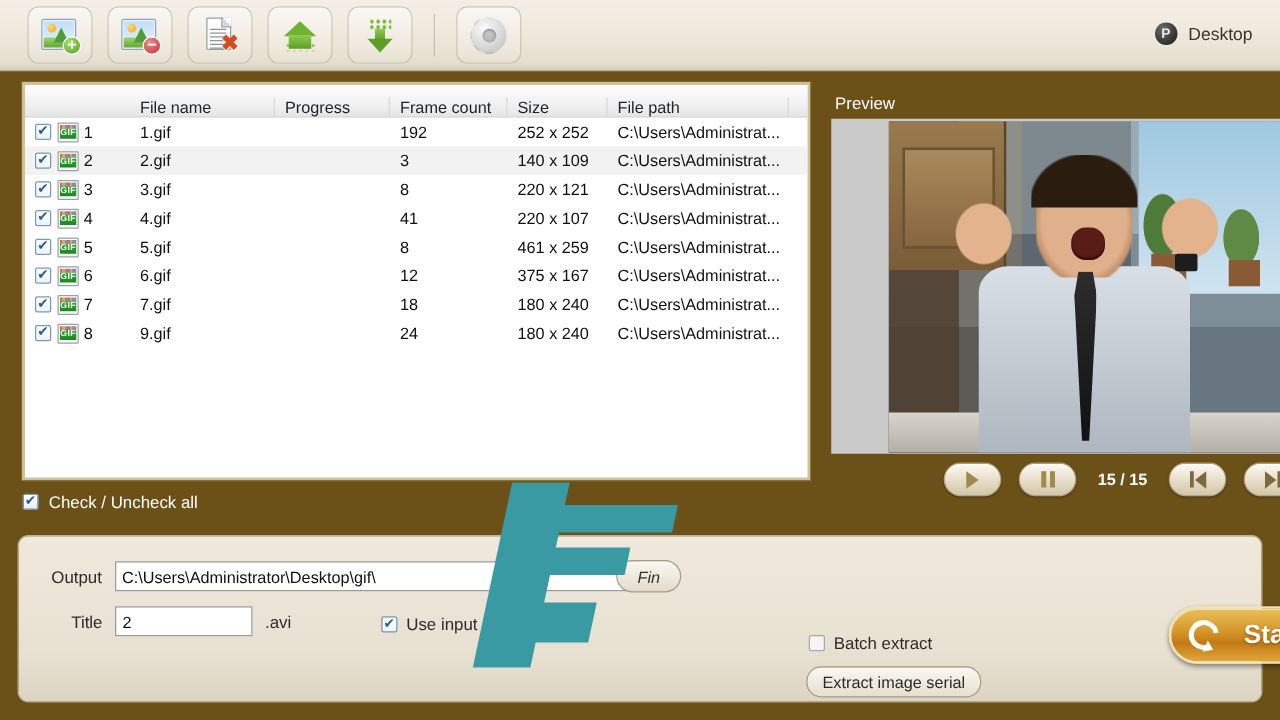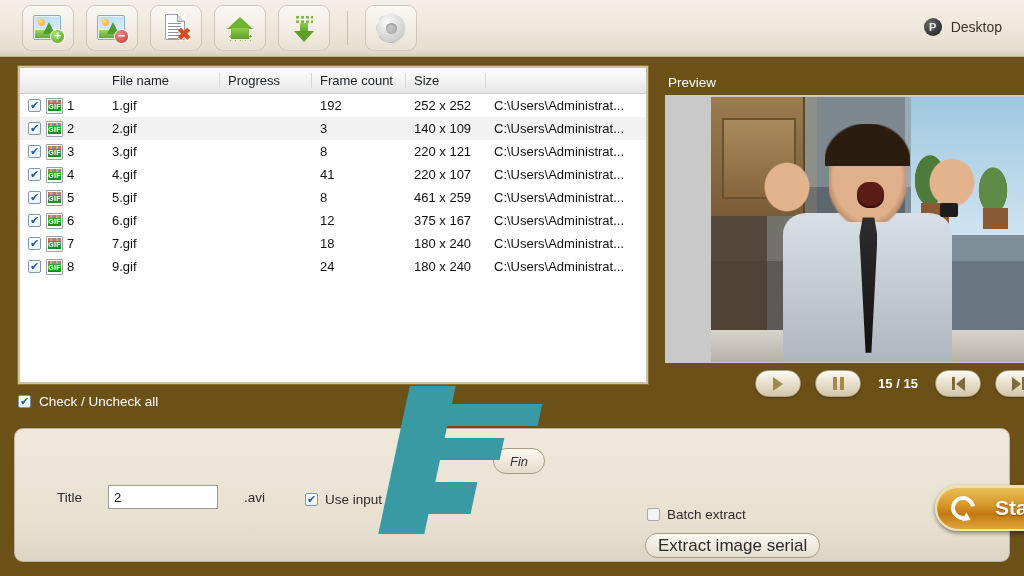--- a/index.html
+++ b/index.html
@@ -129,21 +129,21 @@
   }
 
   
   .list-wrap {
     position: absolute; left: 18px; top: 66px; width: 630px; height: 318px;
     background: #fff; border: 2px solid #cfc39f;
     box-shadow: 0 0 0 1px #8c7330;
     overflow: hidden;
   }
   .list-head {
-    display: flex; height: 26px; align-items: center;
+    display: flex; height: 26px; align-items: flex-end;
     background: linear-gradient(to bottom,#fdfdfd,#f1f1f1 60%,#e6e6e6);
     border-bottom: 1px solid #cfcfcf;
     font-size: 13px; color: #20242a;
   }
   .list-head div {
     display:flex; align-items:center; padding-left: 8px;
     border-right: 1px solid #d7d7d7;
   }
   .col-chk   { width: 84px; }
   .col-name  { width: 116px; }
@@ -273,37 +273,37 @@
     border: 1px solid #bdb39c; border-radius: 9px;
   }
   .lbl { font-size: 13.5px; color: #2b2b2b; }
   .txt {
     background: #fff; border: 1px solid #9a9a9a; height: 24px;
     font-size: 13px; color: #111; display: flex; align-items: center; padding: 0 5px;
     font-family: "Liberation Sans", sans-serif;
   }
   .row-output { position: absolute; left: 26px; top: 20px; display:flex; align-items:center; gap: 10px; }
   .row-output .txt { width: 420px; }
-  .row-title { position: absolute; left: 42px; top: 56px; display:flex; align-items:center; gap: 26px; }
+  .row-title { position: absolute; left: 42px; top: 56px; display:flex; align-items:center; gap: 10px; }
   .row-title .txt { width: 110px; }
 
   .findbtn {
     position: absolute; left: 478px; top: 19px;
     height: 26px; padding: 0 16px; border-radius: 13px;
     border: 1px solid #a79c85; background: linear-gradient(to bottom,#fbf8f1,#e4dccb);
     font-size: 13px; color: #333; display:flex; align-items:center;font-style:italic;
   }
 
   .useinput { position: absolute; left: 305px; top: 492px; display:flex; align-items:center; gap:7px; font-size:13.5px; color:#2b2b2b; }
   .batch { position: absolute; left: 647px; top: 507px; display:flex; align-items:center; gap:7px; font-size:13.5px; color:#2b2b2b; }
   .extract-serial {
     position: absolute; left: 645px; top: 533px;
     height: 25px; padding: 0 12px; border-radius: 12px;
     border: 1px solid #a79c85; background: linear-gradient(to bottom,#fbf8f1,#e6dfce);
-    font-size: 17px; color: #2a2a2a; display:flex; align-items:center;
+    font-size: 13px; color: #2a2a2a; display:flex; align-items:center;
   }
 
   .start-btn {
     position: absolute; left: 888px; top: 485px; width: 124px; height: 46px;
     border-radius: 23px;
     background: linear-gradient(to bottom,#e8c05a 0%,#d89a2c 40%,#c27a14 65%,#e0a63a 100%);
     border: 2px solid #f0e2b4;
     box-shadow: 0 2px 4px rgba(0,0,0,.45), inset 0 1px 0 rgba(255,255,255,.5);
     display:flex; align-items:center; justify-content:center; gap:20px;margin-left:47px;
   }
@@ -416,20 +416,21 @@
     </div>
   </div>
 
   <div class="list-wrap">
     <div class="list-head">
       <div class="col-chk"></div>
       <div class="col-name">File name</div>
       <div class="col-prog">Progress</div>
       <div class="col-frame">Frame count</div>
       <div class="col-size">Size</div>
+      <div class="col-path">File path</div>
       <div class="col-tail"></div>
     </div>
     <div id="rows">
         <div class="row">
           <div class="col-chk">
             <span class="cbx">✔</span>
             <span class="gif-ic">
               <i></i>
               <b>GIF</b>
             </span>
@@ -605,20 +606,24 @@
       </div>
     <div class="pbtn">
         <span class="next">
           <u></u>
           <b></b>
         </span>
       </div>
   </div>
 
   <div class="bottom">
+    <div class="row-output">
+      <span class="lbl">Output</span>
+      <div class="txt">C:\Users\Administrator\Desktop\gif\</div>
+    </div>
     <div class="findbtn">Fin</div>
 
     <div class="row-title">
       <span class="lbl">Title</span>
       <div class="txt">2</div>
       <span class="lbl">.avi</span>
     </div>
 
   </div>
 

